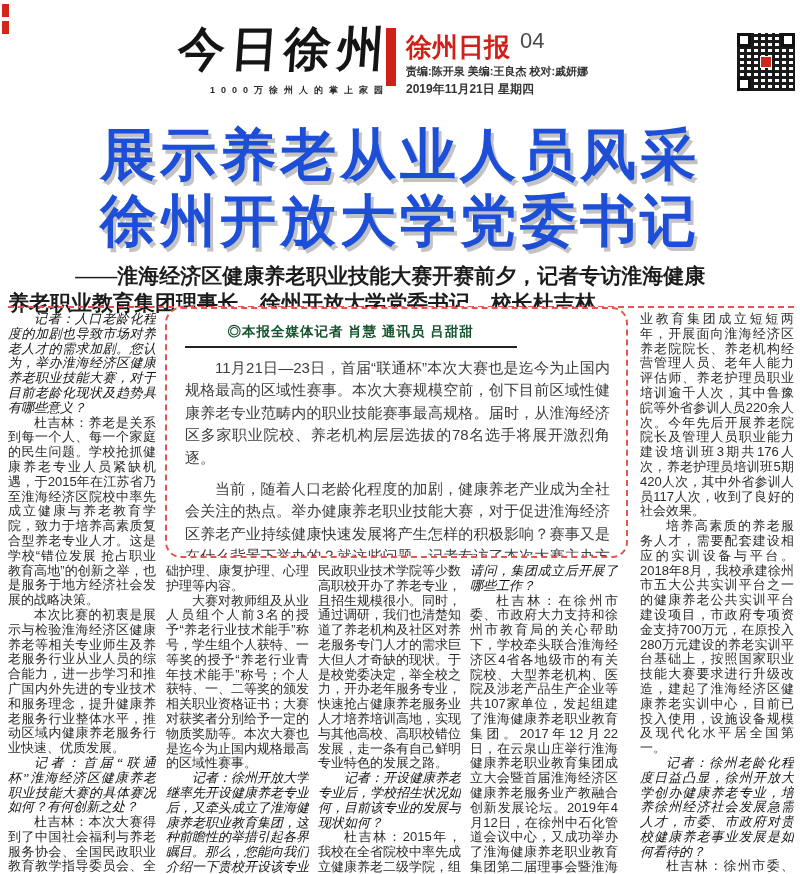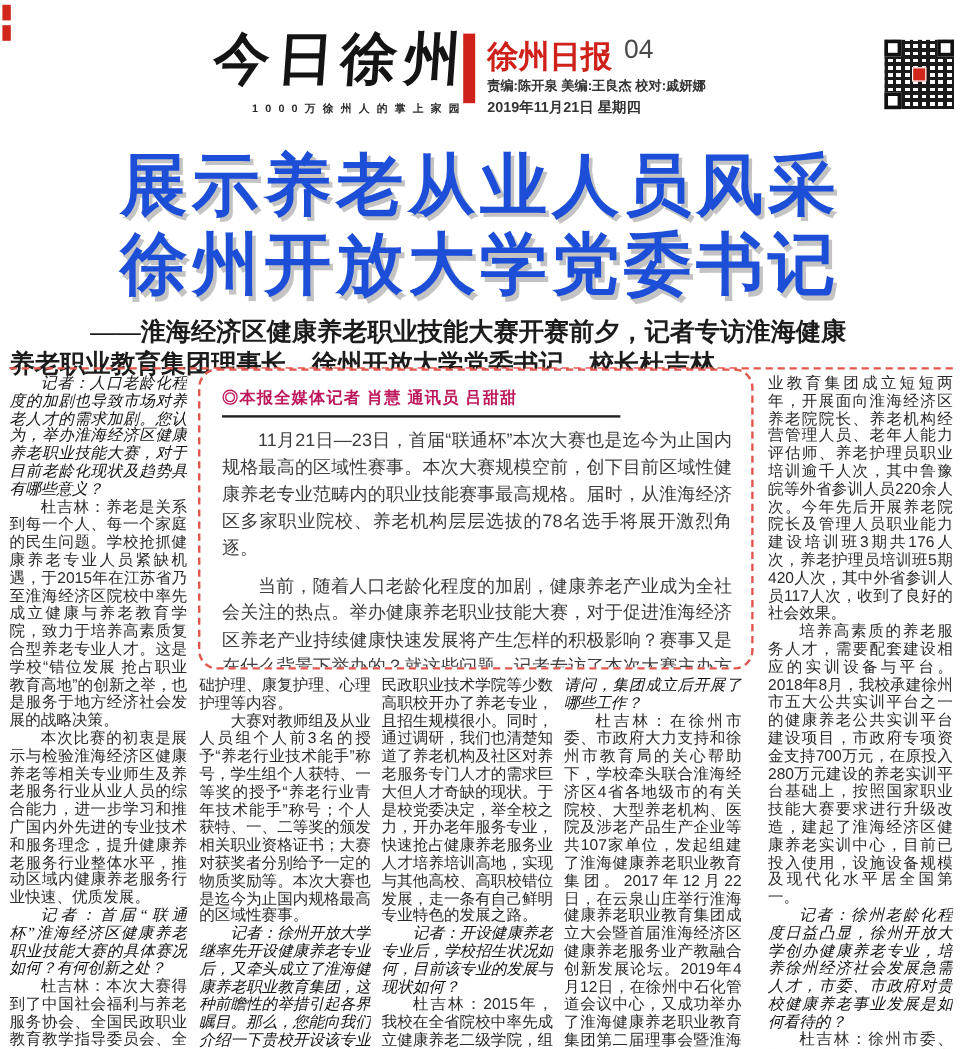--- a/index.html
+++ b/index.html
@@ -52,22 +52,22 @@
     line-height:27px; color:#1c1c1c;margin-top:20px; }
   .subtitle .l1 { display:block; text-indent:3.2em; }
   .subtitle .l2 { display:block; }
   
   .section-divider { position:absolute; left:8px; top:306px; width:786px; border-top:2px dashed #e2564d; }
   .lead-box {
     position:absolute; left:165px; top:307px; width:463px; height:251px;
     border:2px dashed #e2564d; border-radius:16px; background:#fff;
     padding:14px 16px 8px 18px; overflow:hidden;
   }
-  .byline { font-size:13.5px; font-weight:bold; color:#be185d; width:78%;
-    border-bottom:2px solid #222; padding-bottom:5px; letter-spacing:1px; }
+  .byline { font-size:13.5px; font-weight:bold; color:#14532d; width:78%;
+    border-bottom:2px solid #222; padding-bottom:5px; letter-spacing:1px;text-align:center; }
   .lead-box p { font-size:15px; line-height:22.4px; color:#3d3d3d; text-align:justify;
     text-indent:2em; margin-top:9px; font-weight:500; }
   
   .col { position:absolute; overflow:hidden; text-align:justify; }
   .col p { font-size:13px; line-height:14.8px; color:#2b2b2b; text-indent:2em; }
   .col p.cont { text-indent:0; }
   .col p.q { font-family:"Liberation Serif", serif; font-style:italic; color:#111; }
   #col1 { left:8px;  top:312px; width:148px; height:562px; }
   #col5 { left:640px; top:312px; width:154px; height:562px; }
   #col2 { left:166px; top:564px; width:143px; height:310px; }

